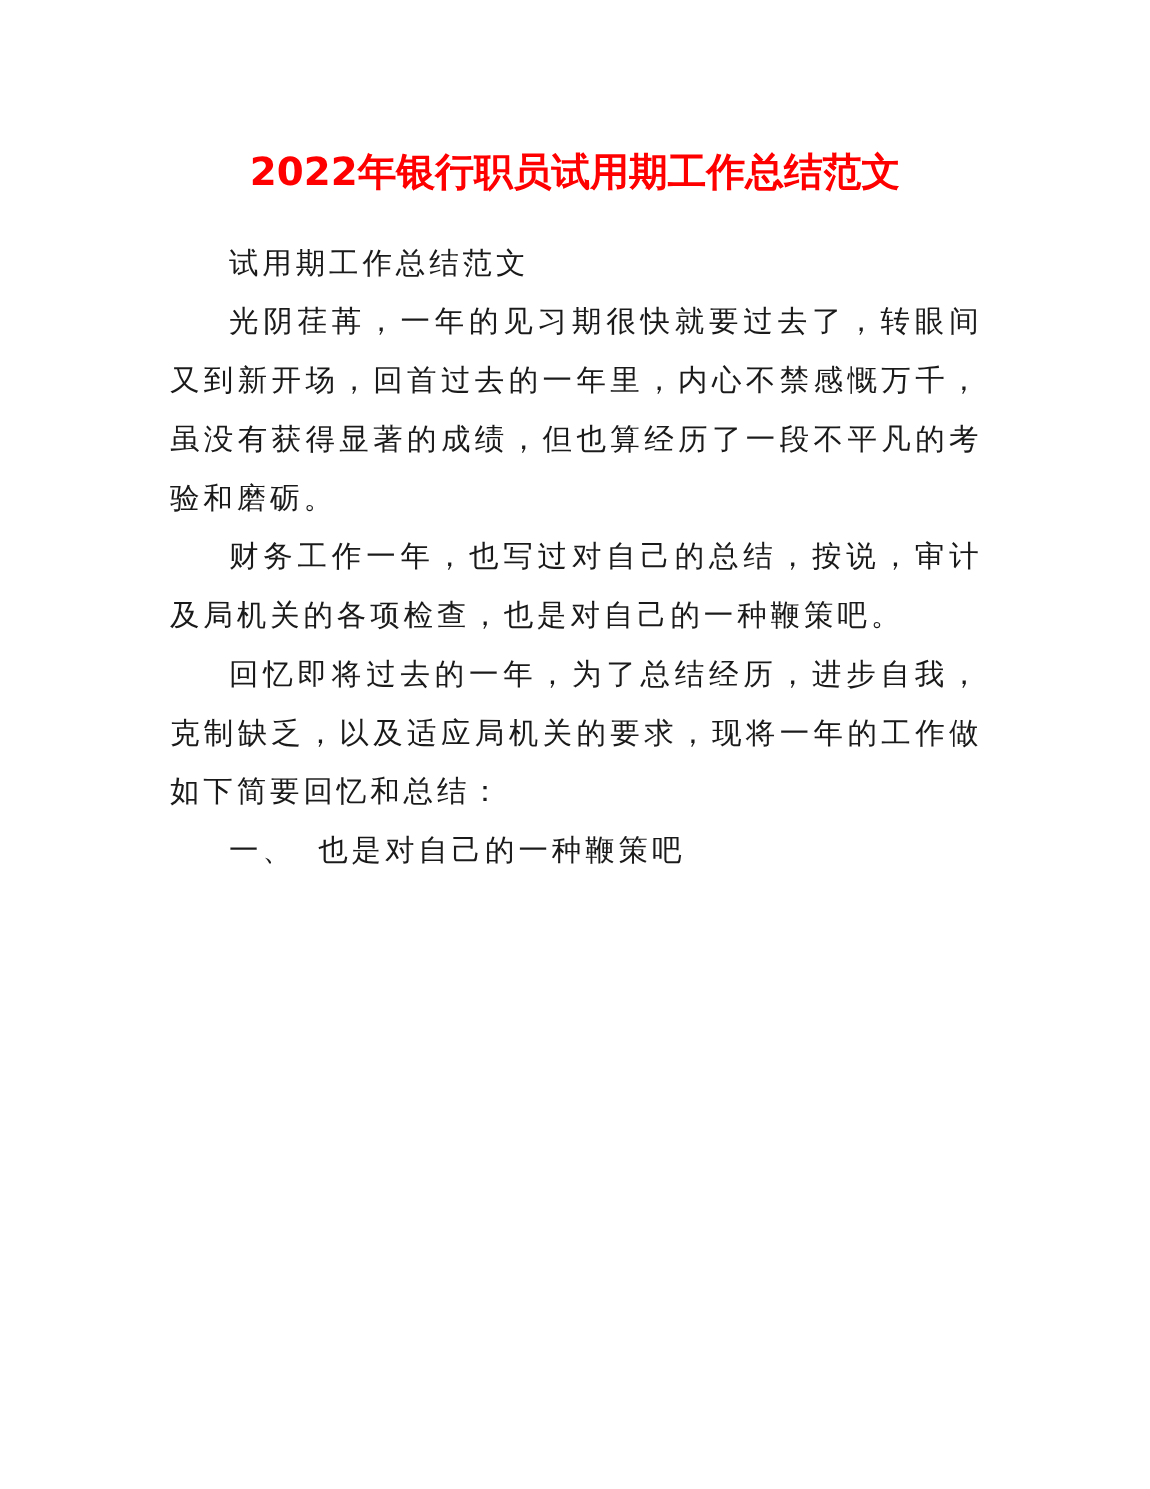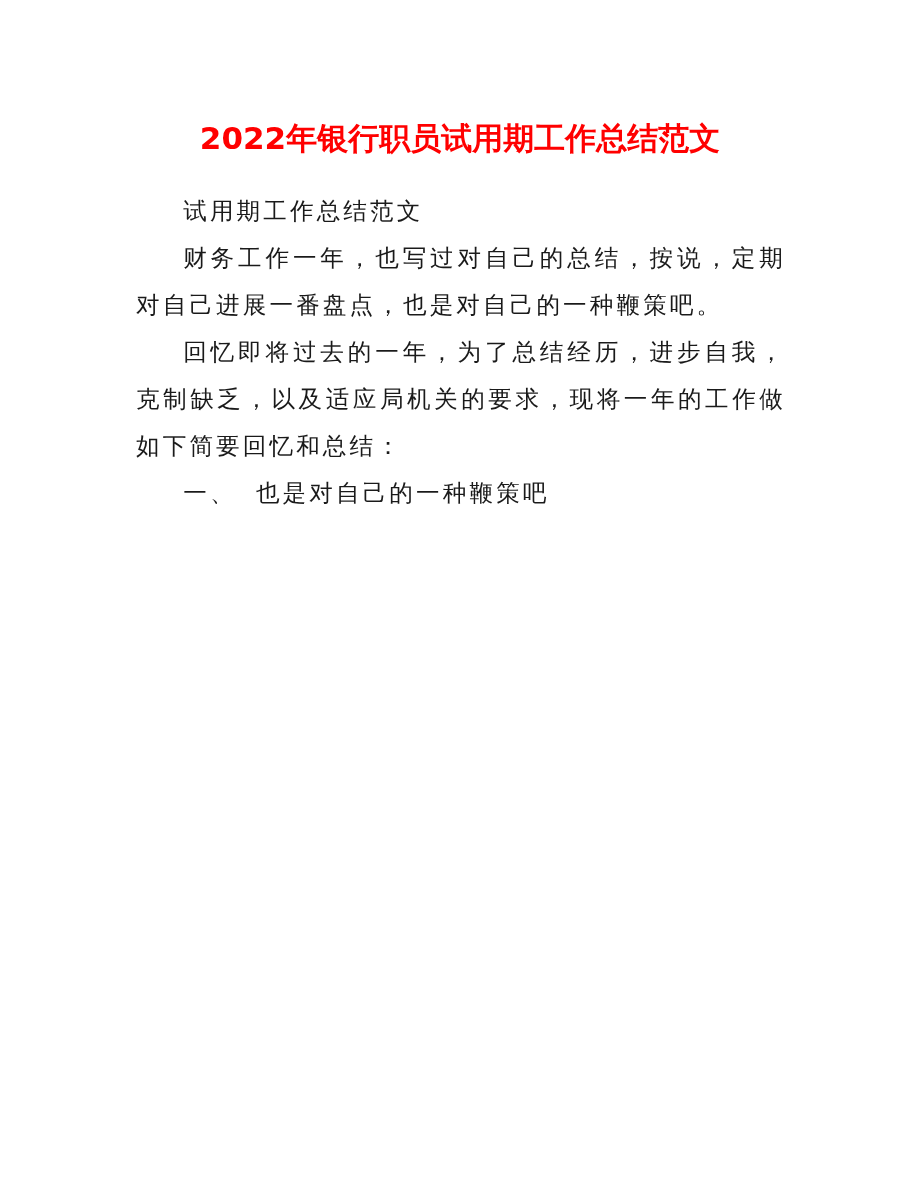--- a/index.html
+++ b/index.html
@@ -32,21 +32,21 @@
     font-size: 31px;
     line-height: 44px;
     color: #ff0000;
     letter-spacing: 0px;
   }
   .body-text {
     position: absolute;
     left: 136px;
     top: 188px;
     width: 650px;
-    font-family: Liberation Sans, sans-serif;
+    font-family: Liberation Serif, serif;
     font-size: 23.6px;
     line-height: 47px;
     color: #1a1a1a;
     letter-spacing: 3.1px;
     text-align: justify;
     text-justify: inter-character;
   }
   .para {
     margin: 0;
     text-indent: 2em;
@@ -58,17 +58,18 @@
   }
 </style>
 </head>
 <body>
 
 <div class="page">
   <div class="title">2022年银行职员试用期工作总结范文</div>
 
   <div class="body-text">
     <p class="para">试用期工作总结范文</p>
-    <p class="para">财务工作一年，也写过对自己的总结，按说，定期对自己进展一番盘点，也是对自己的一种鞭策吧。</p>
+    <p class="para">光阴荏苒，一年的见习期很快就要过去了，转眼间又到新开场，回首过去的一年里，内心不禁感慨万千，虽没有获得显著的成绩，但也算经历了一段不平凡的考验和磨砺。</p>
+    <p class="para">财务工作一年，也写过对自己的总结，按说，审计及局机关的各项检查，也是对自己的一种鞭策吧。</p>
     <p class="para">回忆即将过去的一年，为了总结经历，进步自我，克制缺乏，以及适应局机关的要求，现将一年的工作做如下简要回忆和总结：</p>
     <p class="heading-line"><span>一、</span>  <span>也是对自己的一种鞭策吧</span></p>
   </div>
 </div>
 
 </body></html>

